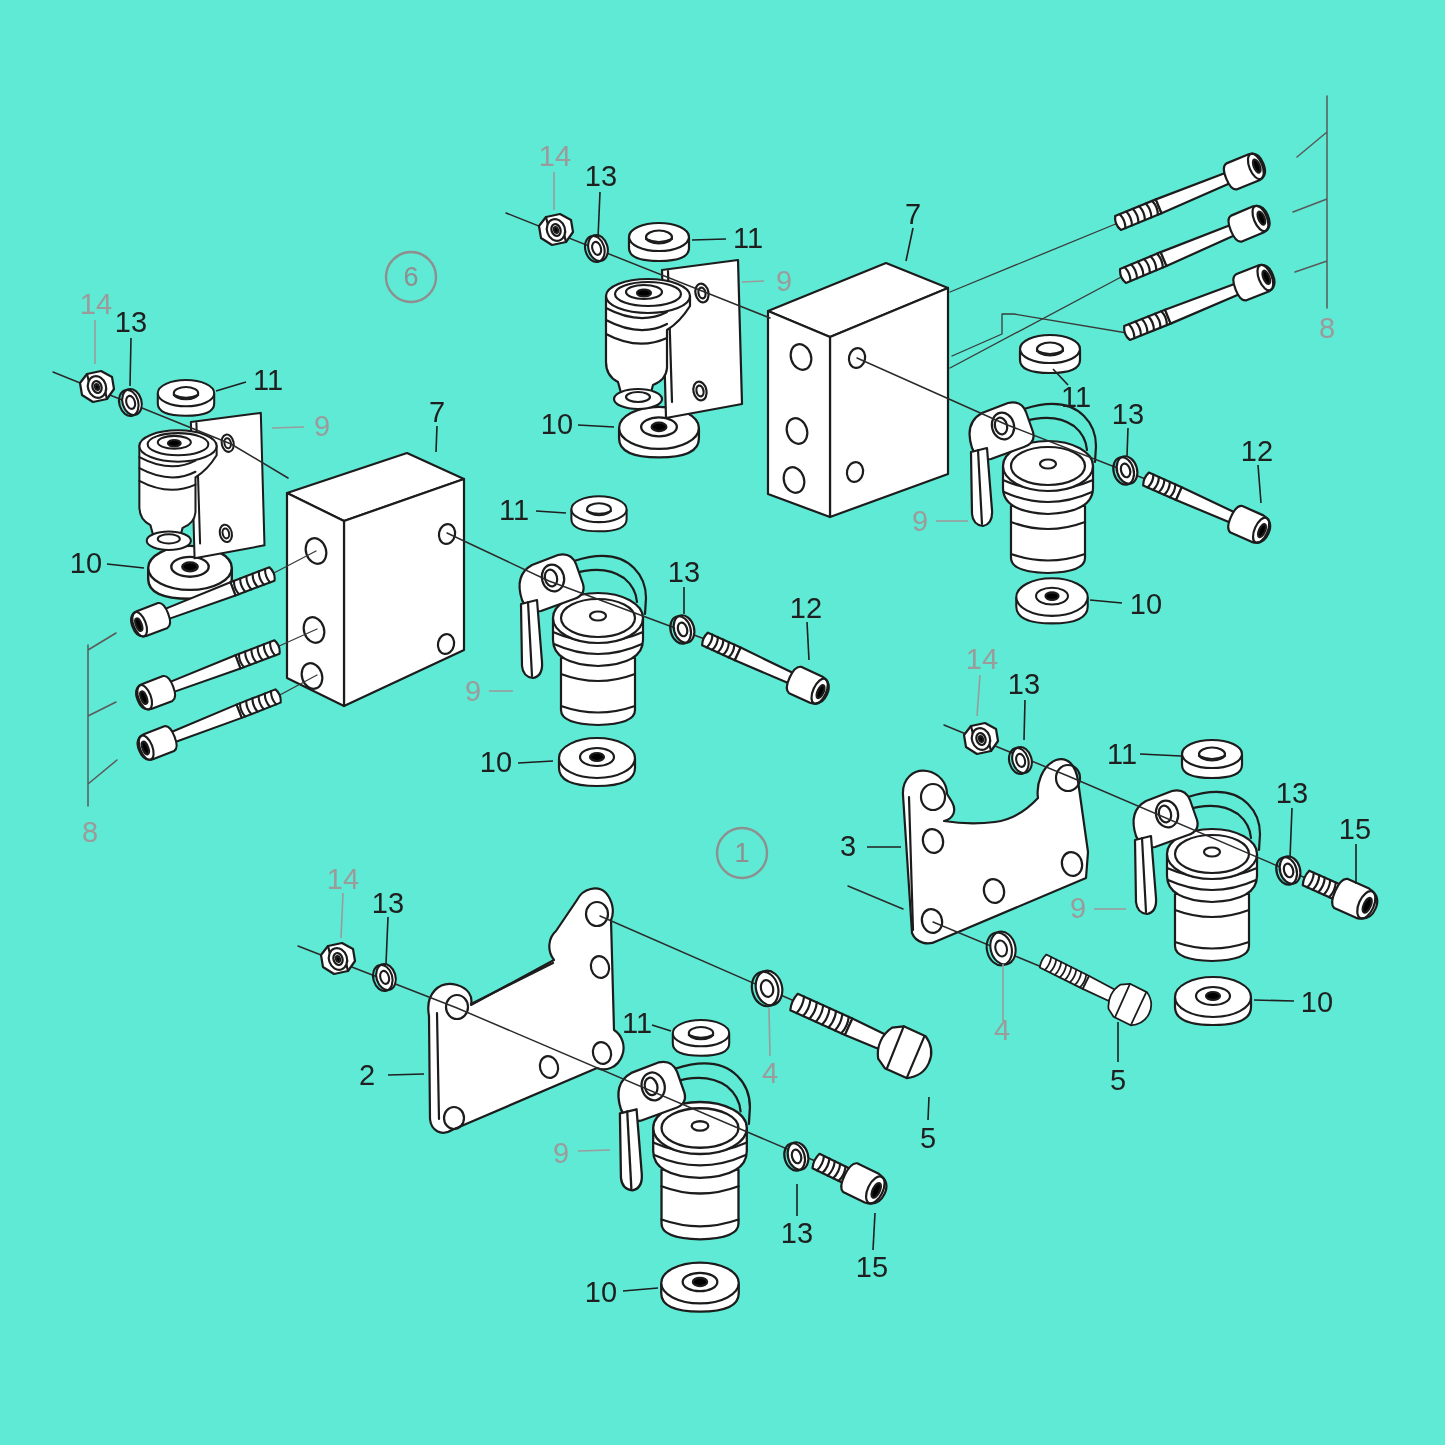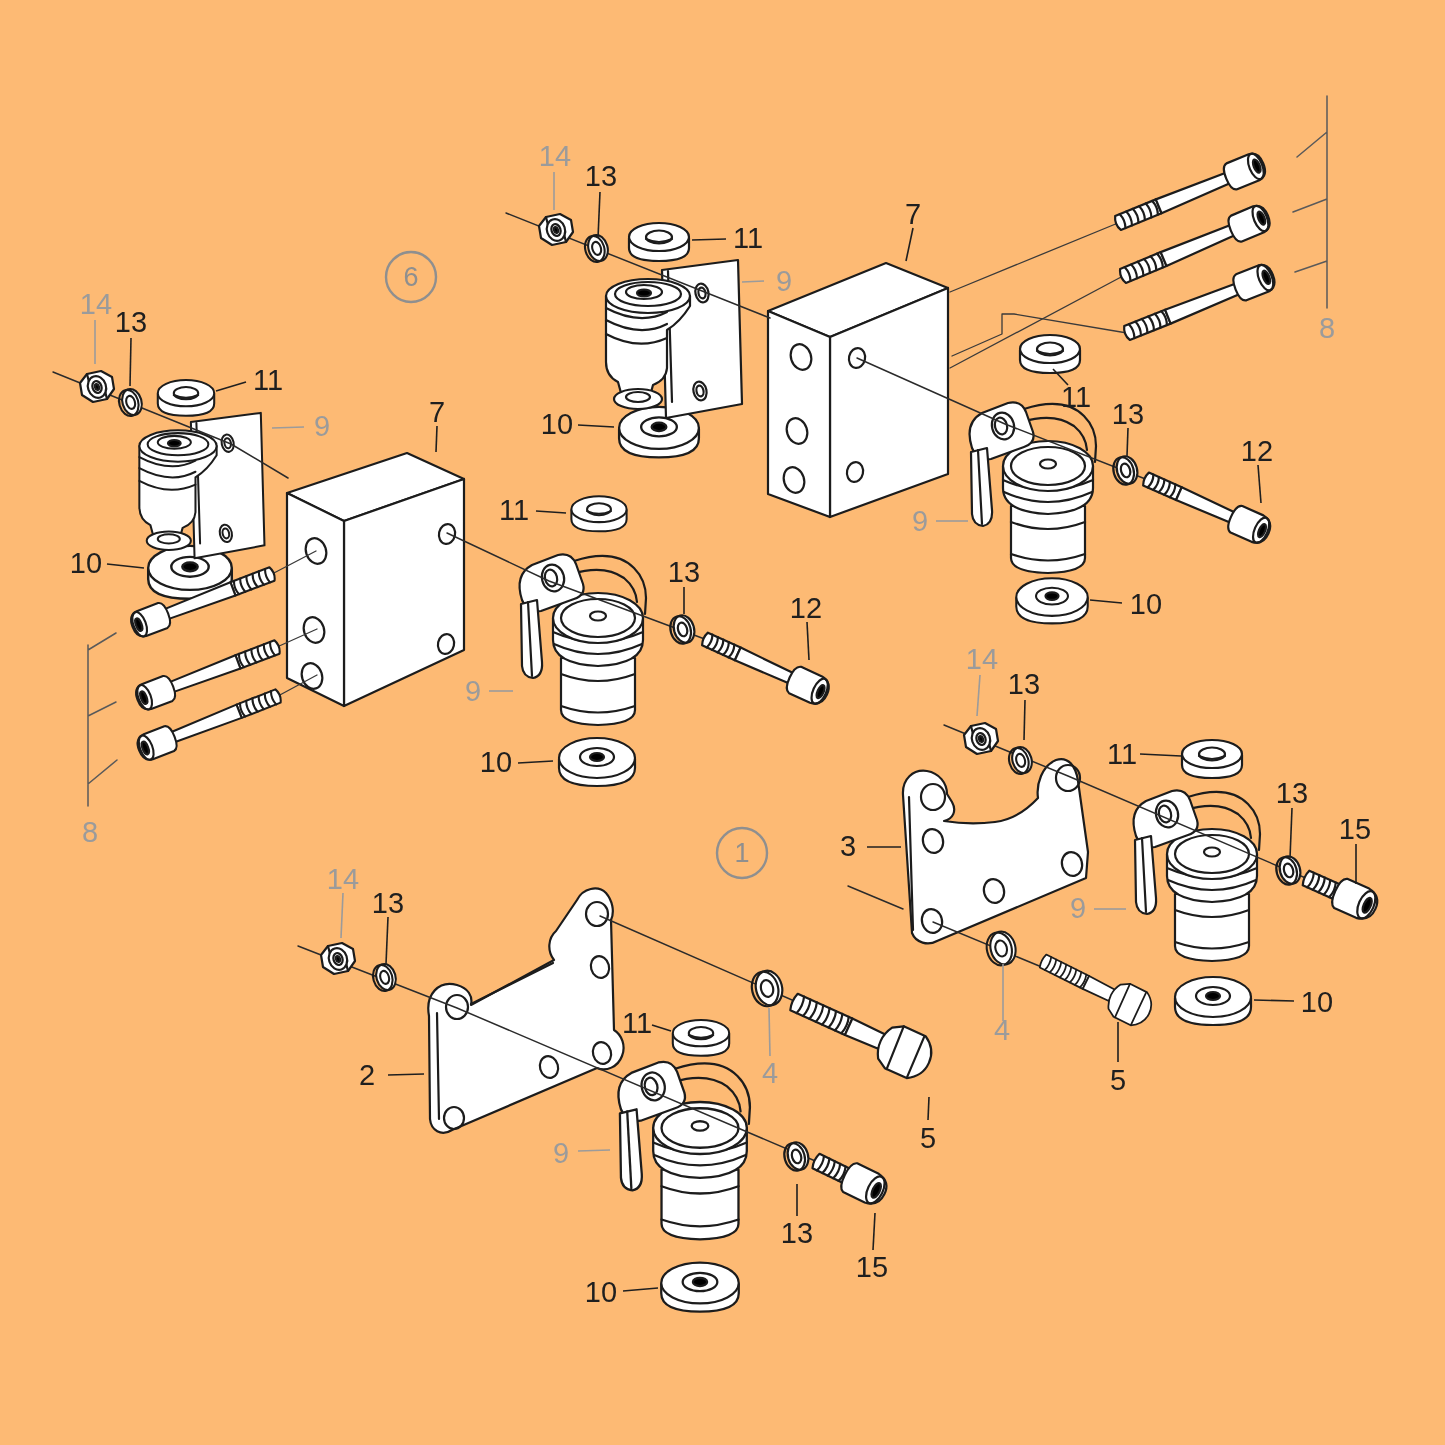--- a/index.html
+++ b/index.html
@@ -1,16 +1,16 @@
 <!DOCTYPE html>
 <html><head>
 <meta charset="utf-8">
 <style>
   html,body{margin:0;padding:0;background:#fff;}
-  .stage{width:1445px;height:1445px;position:relative;background:#fdba74;overflow:hidden;}
+  .stage{width:1445px;height:1445px;position:relative;background:#5eead4;overflow:hidden;}
   svg{display:block;}
   .art{stroke:#1c1c1c;stroke-width:2.2;stroke-linejoin:round;stroke-linecap:round;}
   .art path.solid,.art ellipse.solid{fill:#ffffff;stroke:#1c1c1c;}
   .art path.nofill,.art ellipse.nofill{fill:none;stroke:#1c1c1c;}
   .axis{stroke:#2b2b2b;stroke-width:1.5;fill:none;}
   .thinline{stroke:#3a3a3a;stroke-width:1.3;fill:none;}
   .bracket{stroke:#5a5a5a;stroke-width:1.5;fill:none;}
   .callout{font-family:"Liberation Sans",sans-serif;font-size:29px;fill:#1f1f1f;text-anchor:middle;}
   .callout.muted{fill:#9b9b9b;}
   .callout-line{stroke:#1f1f1f;stroke-width:1.6;fill:none;}

